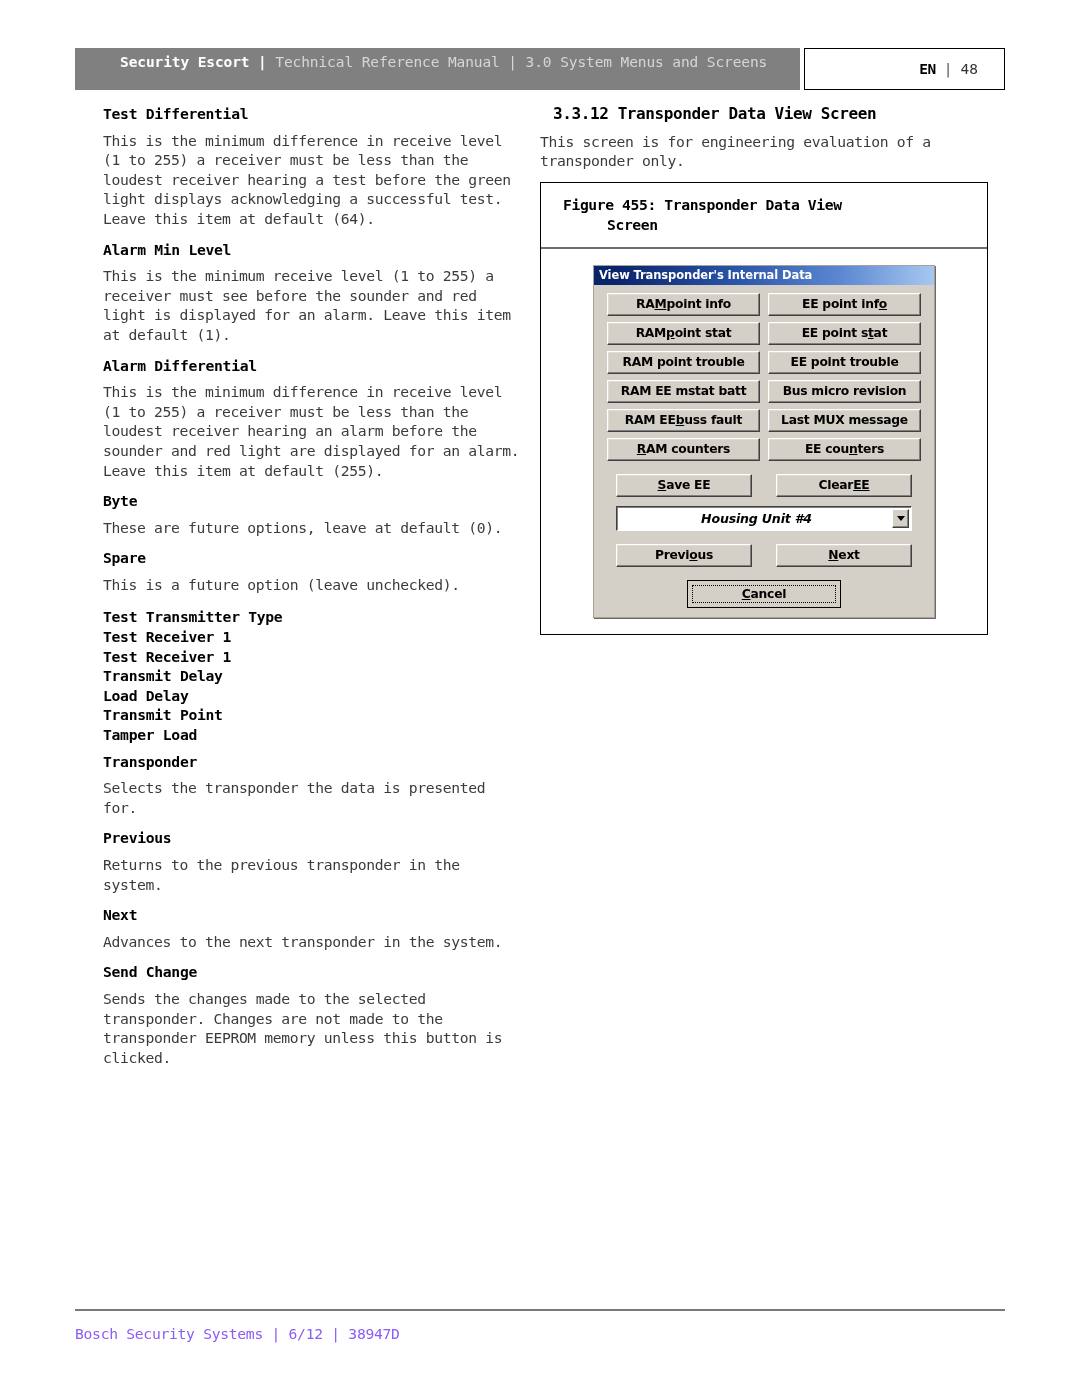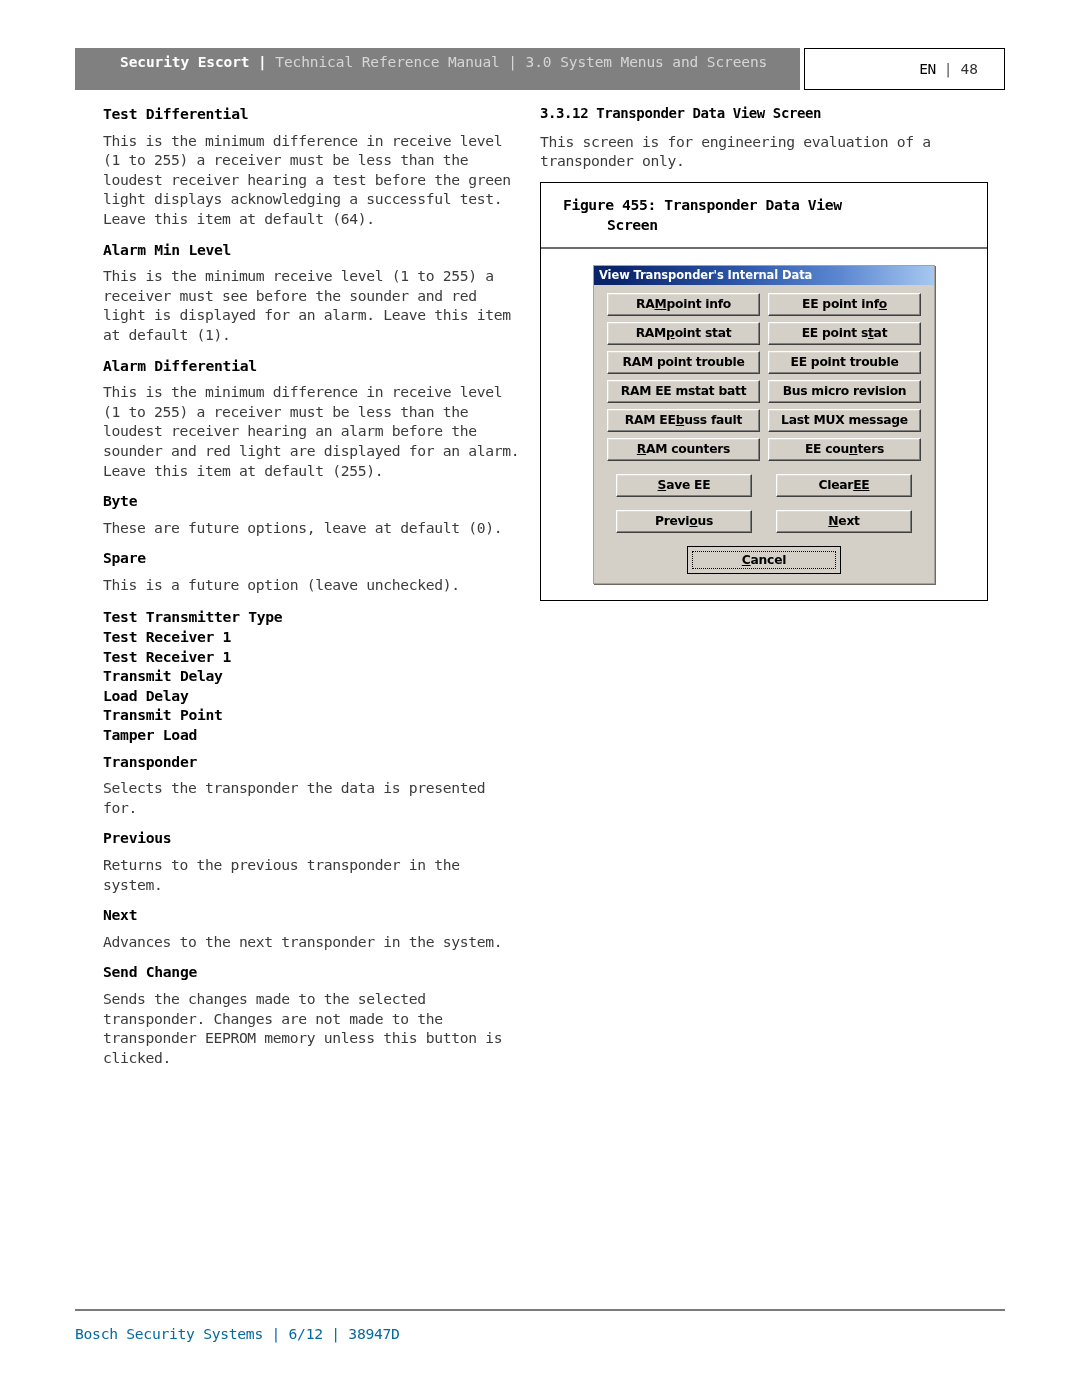--- a/index.html
+++ b/index.html
@@ -48,21 +48,21 @@
     margin-left: 4px;
     border: 1.5px solid #000;
     background: #ffffff;
     box-sizing: border-box;
     display: flex;
     align-items: center;
     justify-content: flex-end;
     padding-right: 26px;
     font-size: 14.5px;
   }
-  .header-pagebox .lang { font-weight: normal; color:#000; letter-spacing:-0.5px;}
+  .header-pagebox .lang { font-weight: bold; color:#000; letter-spacing:-0.5px;}
   .header-pagebox .sep  { color:#555; padding: 0 8px; }
   .header-pagebox .num  { color:#333; }
 
   
   .col {
     position: absolute;
     top: 104px;
   }
   .col-left  { left: 103px; width: 418px; }
   .col-right { left: 540px; width: 448px; }
@@ -81,23 +81,23 @@
     font-size: 14.7px;
     line-height: 19.6px;
     margin: 0 0 11px 0;
     color: #3b3b3b;
     letter-spacing: -0.35px;
   }
   p.body b { color: #000; font-weight: bold; }
   p.body.last { margin-bottom: 13px; }
 
   h4.sec {
-    font-size: 14px;
-    font-weight: bold;
-    margin: 0 0 8px 0;
+    font-size: 16px;
+    font-weight: bold;
+    margin: 0 0 8px 13px;
     line-height: 19.6px;
     letter-spacing: -0.4px;
   }
 
   
   .figure-box {
     border: 1.5px solid #000;
     margin-top: 7px;
     background: #fff;
   }
@@ -242,21 +242,21 @@
     top: 1309px;
     width: 930px;
     height: 1.5px;
     background: #7a7a7a;
   }
   .footer-text {
     position: absolute;
     left: 75px;
     top: 1325px;
     font-size: 14.7px;
-    color: #0369a1;
+    color: #8b5cf6;
     letter-spacing: -0.3px;
   }
 </style>
 </head>
 <body>
 
 <div class="page-header">
   <div class="header-bar">
     <span class="header-brand">Security Escort</span><span class="header-brand"> | </span><span class="header-rest">Technical Reference Manual | 3.0  System Menus and Screens</span>
   </div>
@@ -400,20 +400,28 @@
               <u>S</u>
               <span>ave EE</span>
             </div>
           <div class="w-btn">
               <span>Clear </span>
               <u>EE</u>
               <span></span>
             </div>
         </div>
 
+        <div class="combo-wrap">
+          <div class="w-combo">
+            <span class="val">Housing Unit #4</span>
+            <span class="combo-arrow">
+                <span class="tri"></span>
+              </span>
+          </div>
+        </div>
 
         <div class="pair-row">
           <div class="w-btn">
               <span>Previ</span>
               <u>o</u>
               <span>us</span>
             </div>
           <div class="w-btn">
               <span></span>
               <u>N</u>

